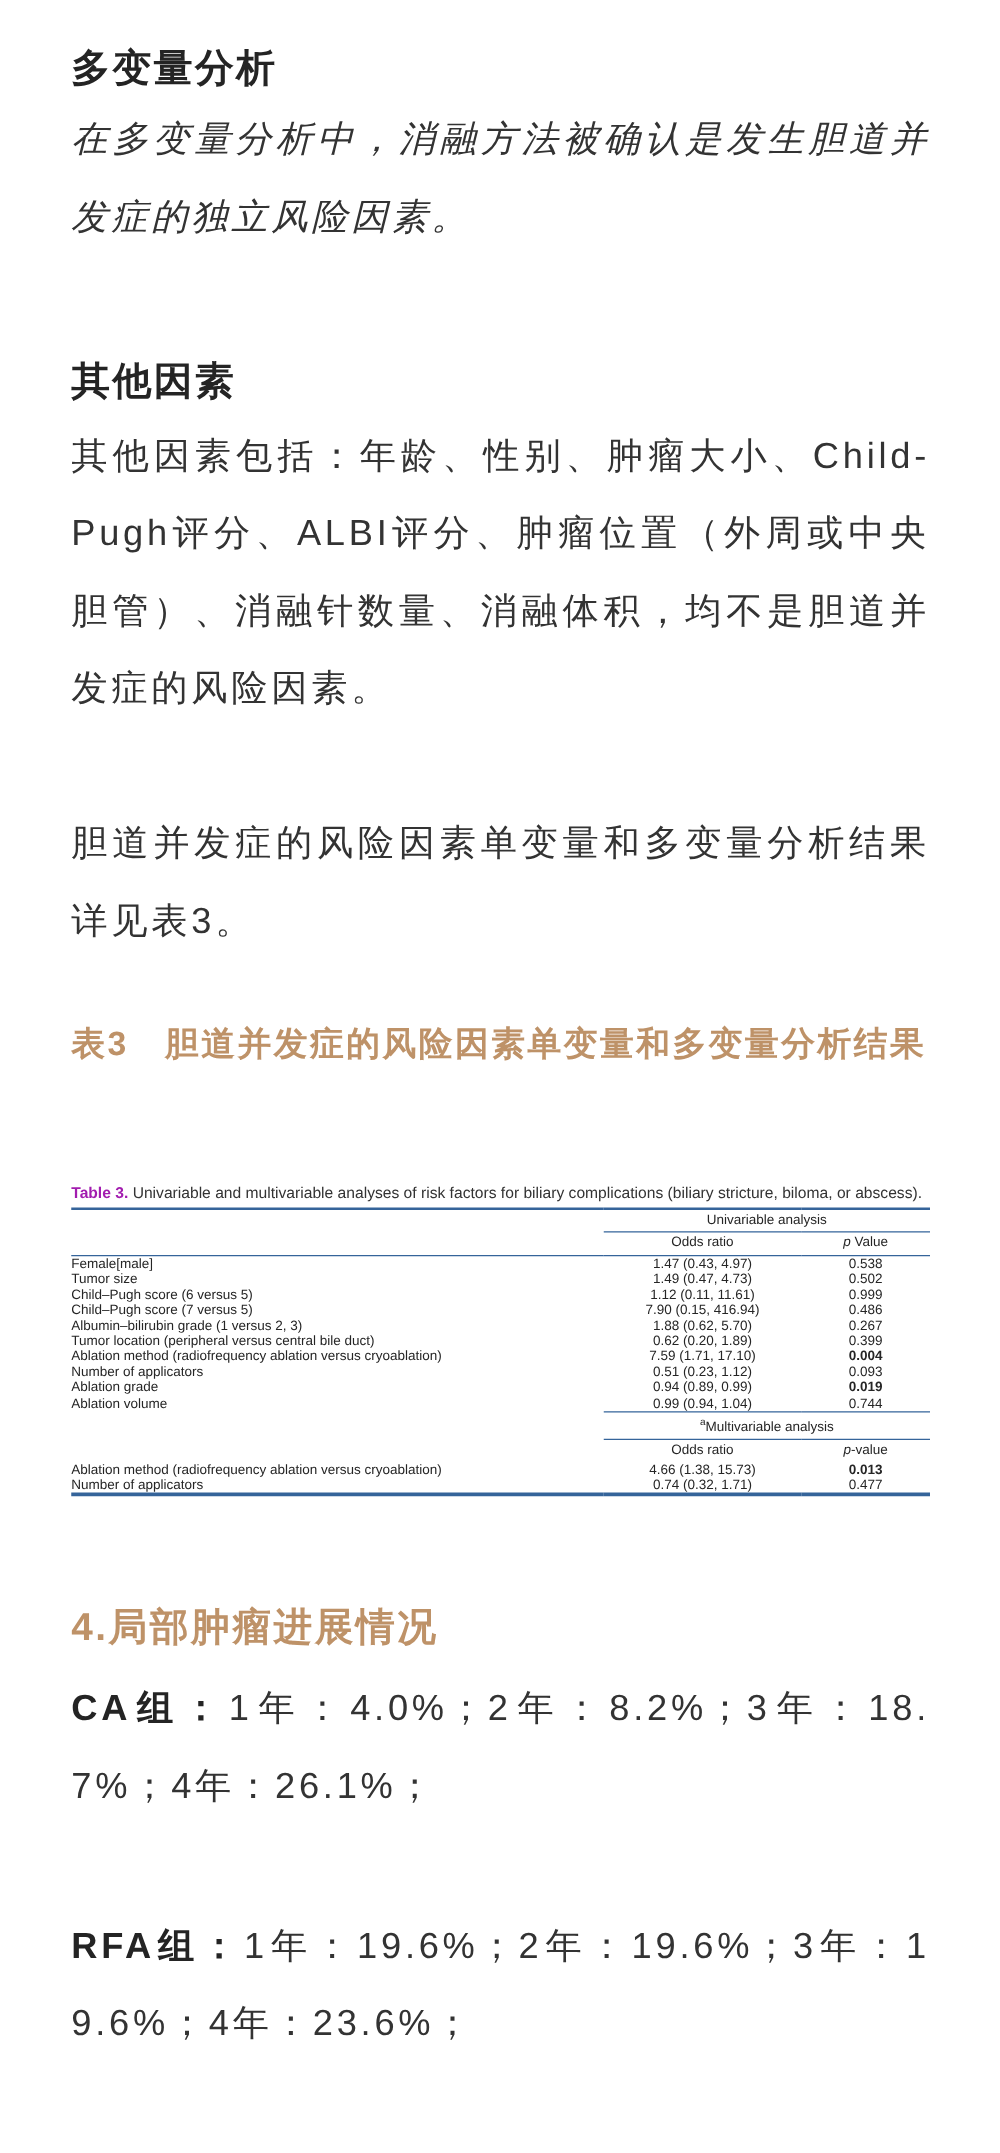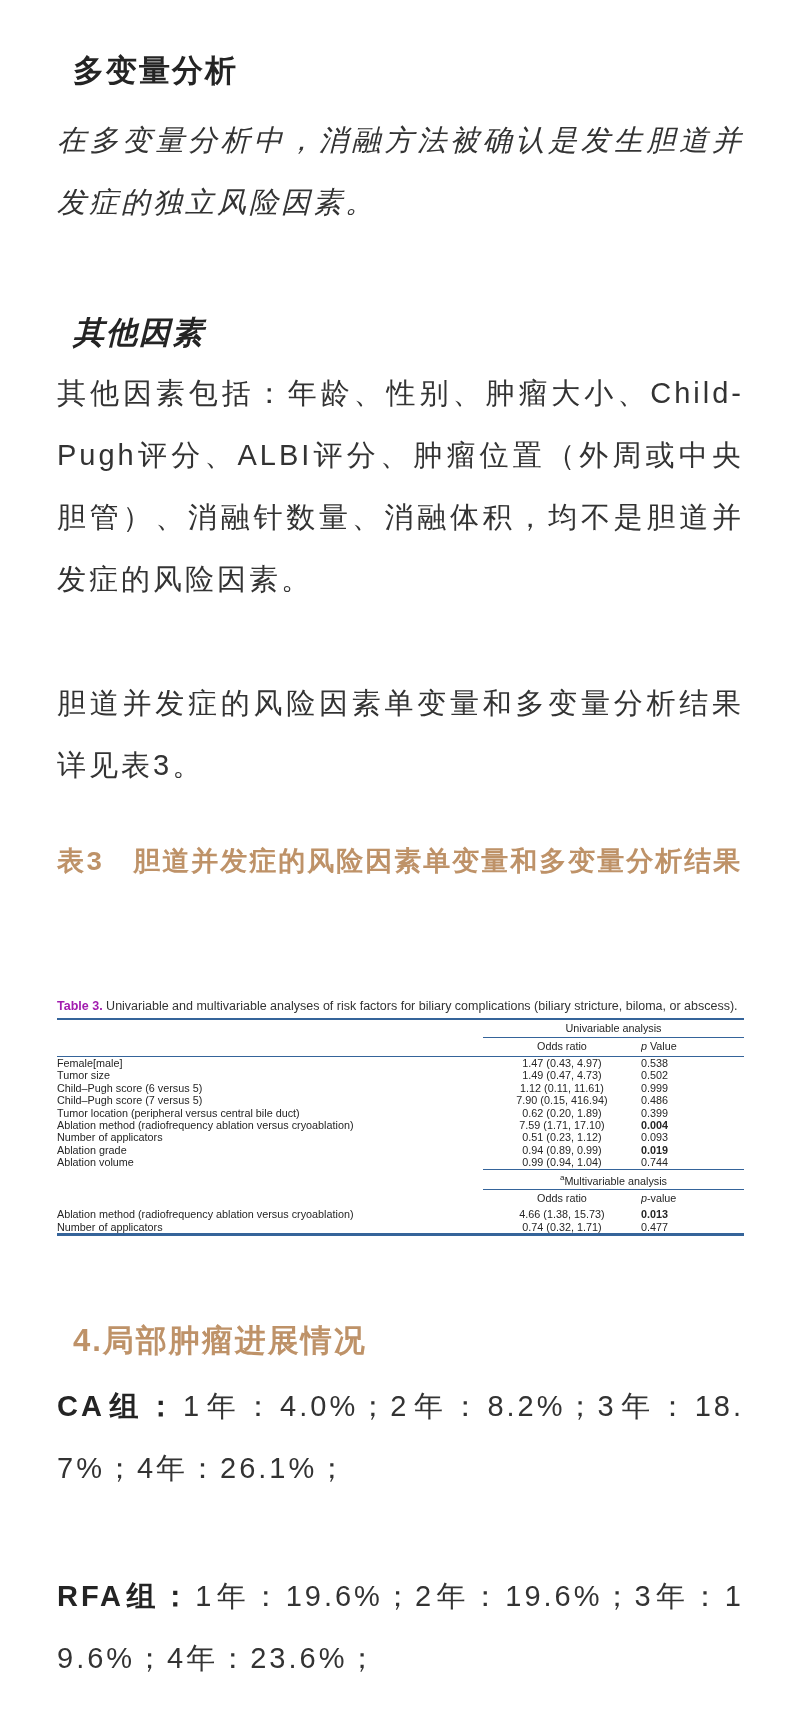--- a/index.html
+++ b/index.html
@@ -5,54 +5,54 @@
   html,body{margin:0;padding:0;background:#ffffff;}
   body{
     width:800px;height:1722px;overflow:hidden;
     font-family:"Liberation Sans","DejaVu Sans",sans-serif;
     color:#333;
   }
   .page{padding:33px 56px 0 57px;}
 
   .sec-heading{
     font-size:31px;font-weight:700;color:#242424;
-    line-height:44px;letter-spacing:2px;margin:16px;
+    line-height:44px;letter-spacing:2px;margin:0;
   }
   .body-para{
     font-size:29px;color:#333;line-height:62px;
     letter-spacing:3px;text-align:justify;margin:0;
     word-break:break-all;
   }
   .bold-prefix{font-weight:700;color:#242424;}
 
   #para-1{margin-top:4px;margin-bottom:78px;font-style:italic;}
-  #heading-2{margin-bottom:7px;font-style:italic;}
+  #heading-2{margin-bottom:7px;}
   #para-2{margin-bottom:62px;}
   #para-3{margin-bottom:47px;}
 
   .table-caption{
     font-size:27px;font-weight:700;line-height:40px;
-    letter-spacing:2px;margin:0 0 116px 0;font-family:Liberation Mono, monospace;
+    letter-spacing:2px;margin:0 0 92px 0;
   }
 
   
   .jt-wrap{margin:0 0 83px 0;filter:blur(0.25px);}
   .jt-title{
     font-size:12.5px;line-height:15px;color:#333;margin:0 0 4px 0;
     letter-spacing:0;
   }
   .jt-title .jt-label{font-weight:700;}
   table.jt{
     width:100%;border-collapse:collapse;table-layout:fixed;
     font-size:10.8px;color:#252525;letter-spacing:0;
   }
   table.jt td{padding:0;line-height:12.4px;vertical-align:bottom;
     white-space:nowrap;overflow:hidden;}
   td.c-or{text-align:center;}
-  td.c-p{text-align:left;}
+  td.c-p{text-align:center;}
   tr.spanner td{text-align:center;line-height:16px;padding-bottom:1px;}
   tr.head td{line-height:16px;padding-bottom:2px;}
   .strong{font-weight:700;}
   tr.spacer td{line-height:9px;}
   sup{font-size:8px;}
 </style>
 </head>
 <body>
 
 <div class="page">
@@ -105,20 +105,25 @@
         <td>Child–Pugh score (6 versus 5)</td>
         <td class="c-or">1.12 (0.11, 11.61)</td>
         <td class="c-p">0.999</td>
       </tr>
       <tr>
         <td>Child–Pugh score (7 versus 5)</td>
         <td class="c-or">7.90 (0.15, 416.94)</td>
         <td class="c-p">0.486</td>
       </tr>
       <tr>
+        <td>Albumin–bilirubin grade (1 versus 2, 3)</td>
+        <td class="c-or">1.88 (0.62, 5.70)</td>
+        <td class="c-p">0.267</td>
+      </tr>
+      <tr>
         <td>Tumor location (peripheral versus central bile duct)</td>
         <td class="c-or">0.62 (0.20, 1.89)</td>
         <td class="c-p">0.399</td>
       </tr>
       <tr>
         <td>Ablation method (radiofrequency ablation versus cryoablation)</td>
         <td class="c-or">7.59 (1.71, 17.10)</td>
         <td class="c-p strong">0.004</td>
       </tr>
       <tr>

